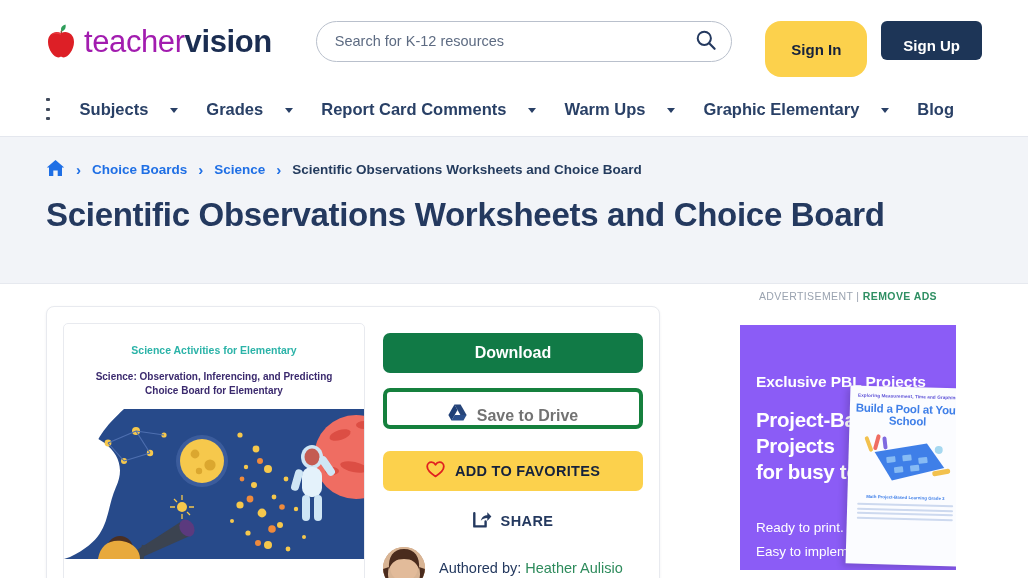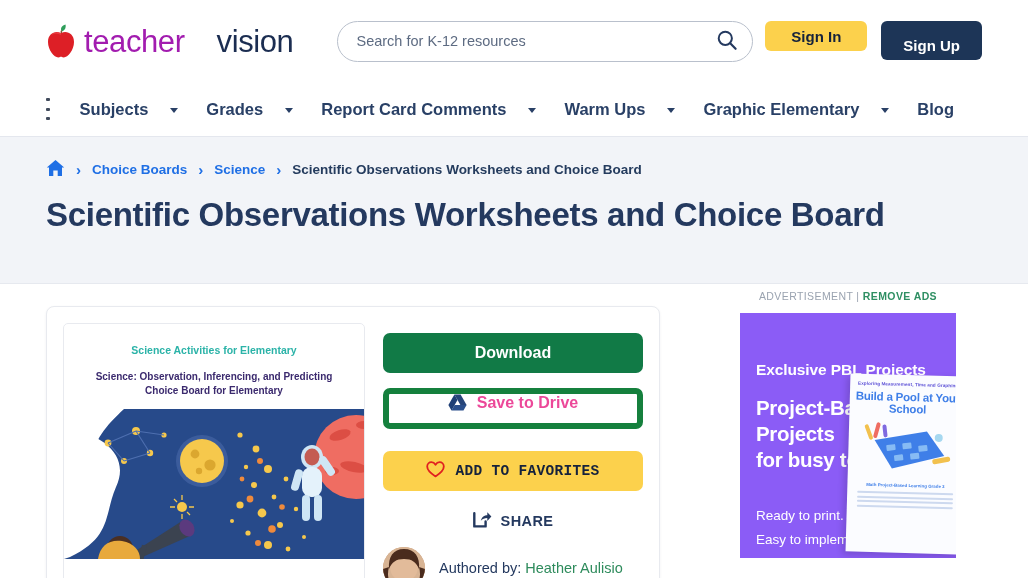--- a/index.html
+++ b/index.html
@@ -32,21 +32,21 @@
     cursor: pointer;
   }
   .apple-icon { width: 30px; height: 34px; position: relative; flex: 0 0 auto; }
   .logo-text {
     font-size: 31px;
     letter-spacing: -0.4px;
     white-space: nowrap;
     line-height: 1;
   }
   .logo-text .lt-light { color: #a21caf; font-weight: 400; }
-  .logo-text .lt-bold  { color: #1b2d51; font-weight: 400; margin-left: 32px; }
+  .logo-text .lt-bold  { color: #1b2d51; font-weight: 700; }
 
   .searchbox {
     width: 416px;
     height: 41px;
     border: 1px solid #b9c0cc;
     border-radius: 21px;
     display: flex;
     align-items: center;
     padding: 0 12px 0 18px;
     background: #fff;
@@ -73,25 +73,25 @@
     position: absolute;
     right: 46px;
     top: 21px;
     display: flex;
     gap: 14px;
   }
   .btn-signin {
     background: #fcd14c;
     color: #15223c;
     border: none;
-    border-radius: 6px;
+    border-radius: 16px;
     font-size: 15px;
     font-weight: 700;
     padding: 0 26px;
-    height: 30px;
+    height: 56px;
     cursor: pointer;
     font-family: "Liberation Sans", sans-serif;
   }
   .btn-signup {
     background: #1d3557;
     color: #ffffff;
     border: none;
     border-radius: 6px;
     font-size: 15px;
     font-weight: 700;
@@ -255,45 +255,45 @@
     border-radius: 7px;
     height: 43px;
     font-size: 16px;
     font-weight: 700;
     cursor: pointer;
     font-family: "Liberation Sans", sans-serif;
     margin-bottom: 15px;
   }
   .btn-drive {
     background: #fff;
-    color: #ec4899;
-    border: 6px solid #15803d;
+    color: #737373;
+    border: 4px solid #15803d;
     border-radius: 7px;
     height: 43px;
     font-size: 16px;
     font-weight: 700;
     cursor: pointer;
     font-family: "Liberation Sans", sans-serif;
     display: flex;
-    align-items: flex-start;
+    align-items: flex-end;
     justify-content: center;
     gap: 10px;
     margin-bottom: 22px;
   }
   .btn-fav {
     background: #fcd14c;
     color: #15223c;
     border: none;
     border-radius: 7px;
     height: 43px;
     font-size: 14.5px;
     font-weight: 700;
     letter-spacing: .3px;
     cursor: pointer;
-    font-family: Liberation Mono, monospace;
+    font-family: Liberation Sans, sans-serif;
     display: flex;
     align-items: center;
     justify-content: center;
     gap: 10px;
     margin-bottom: 12px;
   }
   .share-row {
     display: flex;
     align-items: center;
     justify-content: center;
@@ -328,21 +328,21 @@
   .ad-rail {
     width: 268px;
     margin-left: 54px;
     margin-top: -16px;
     flex: 0 0 auto;
   }
   .ad-label {
     text-align: center;
     font-size: 10.5px;
     letter-spacing: .4px;
-    margin-bottom: 11px;
+    margin-bottom: 23px;
     color: #9aa3b0;
   }
   .ad-remove { color: #2f8f63; font-weight: 700; cursor: pointer; }
   .ad-box {
     width: 216px;
     height: 245px;
     margin: 0 auto;
     background: #8b5cf6;
     position: relative;
     overflow: hidden;

